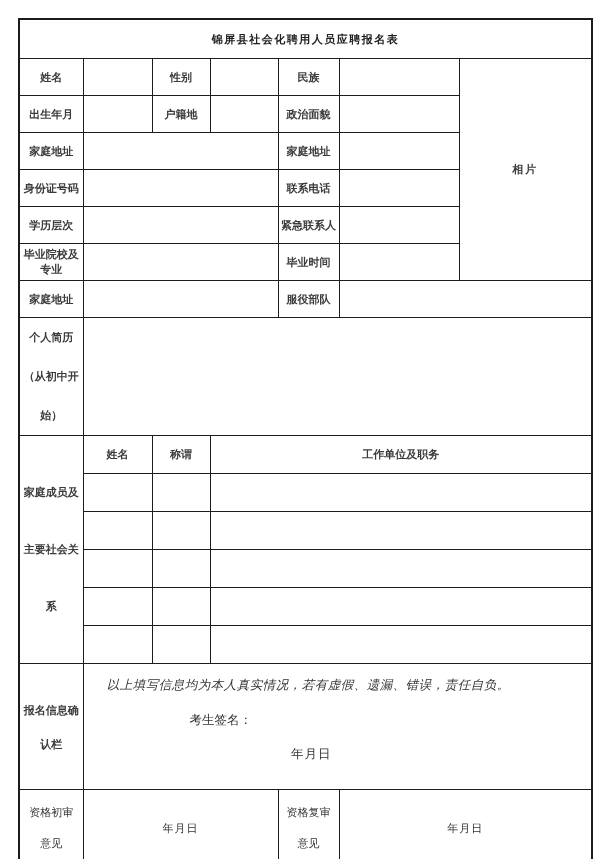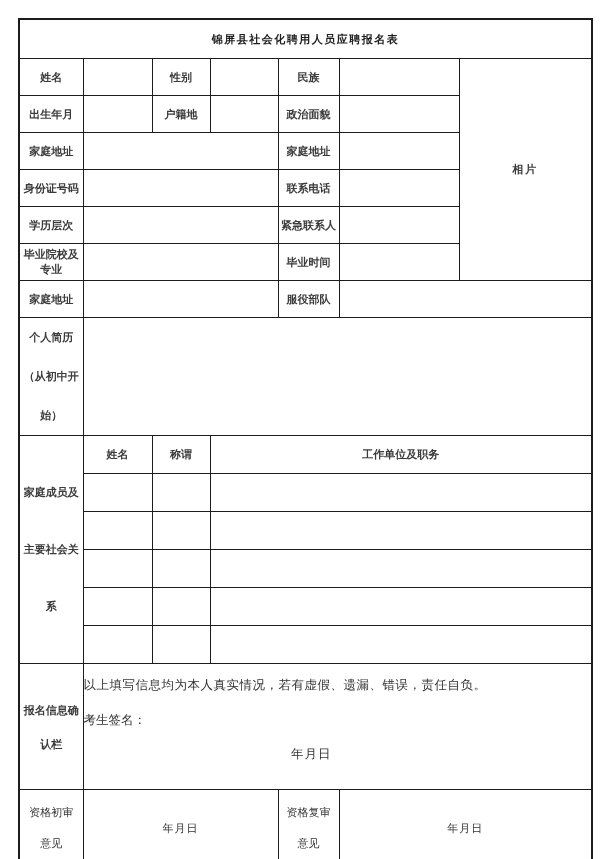--- a/index.html
+++ b/index.html
@@ -29,22 +29,22 @@
   td.photo-cell { font-size:11px; letter-spacing:2px;font-weight:bold; }
   td.resume-label { height:115px; line-height:39px; }
   tr.fr td { height:37px; }
   td.family-label { line-height:57px; }
   td.confirm-label { height:125px; line-height:34px; }
   .confirm-body {
     height:125px; display:flex; flex-direction:column;
     justify-content:space-between; box-sizing:border-box;
     padding:13px 0 26px 0; font-size:12.5px; color:#333333;
   }
-  .confirm-statement { text-align:left; margin-right:58px; letter-spacing:0.5px; }
-  .confirm-sign { text-align:left; }
+  .confirm-statement { text-align:center; margin-right:58px; letter-spacing:0.5px;font-style:italic; }
+  .confirm-sign { text-align:left; margin-left:106px; }
   .confirm-date { text-align:center; margin-right:52px; letter-spacing:1px; }
   td.review-label {
     height:76px; font-size:13px; line-height:31px;
     vertical-align:top; padding-top:6px; color:#333333;
   }
   td.review-date {
     font-size:13px; vertical-align:bottom; padding-bottom:8px;
     letter-spacing:1px; color:#333333;
   }
 </style>

